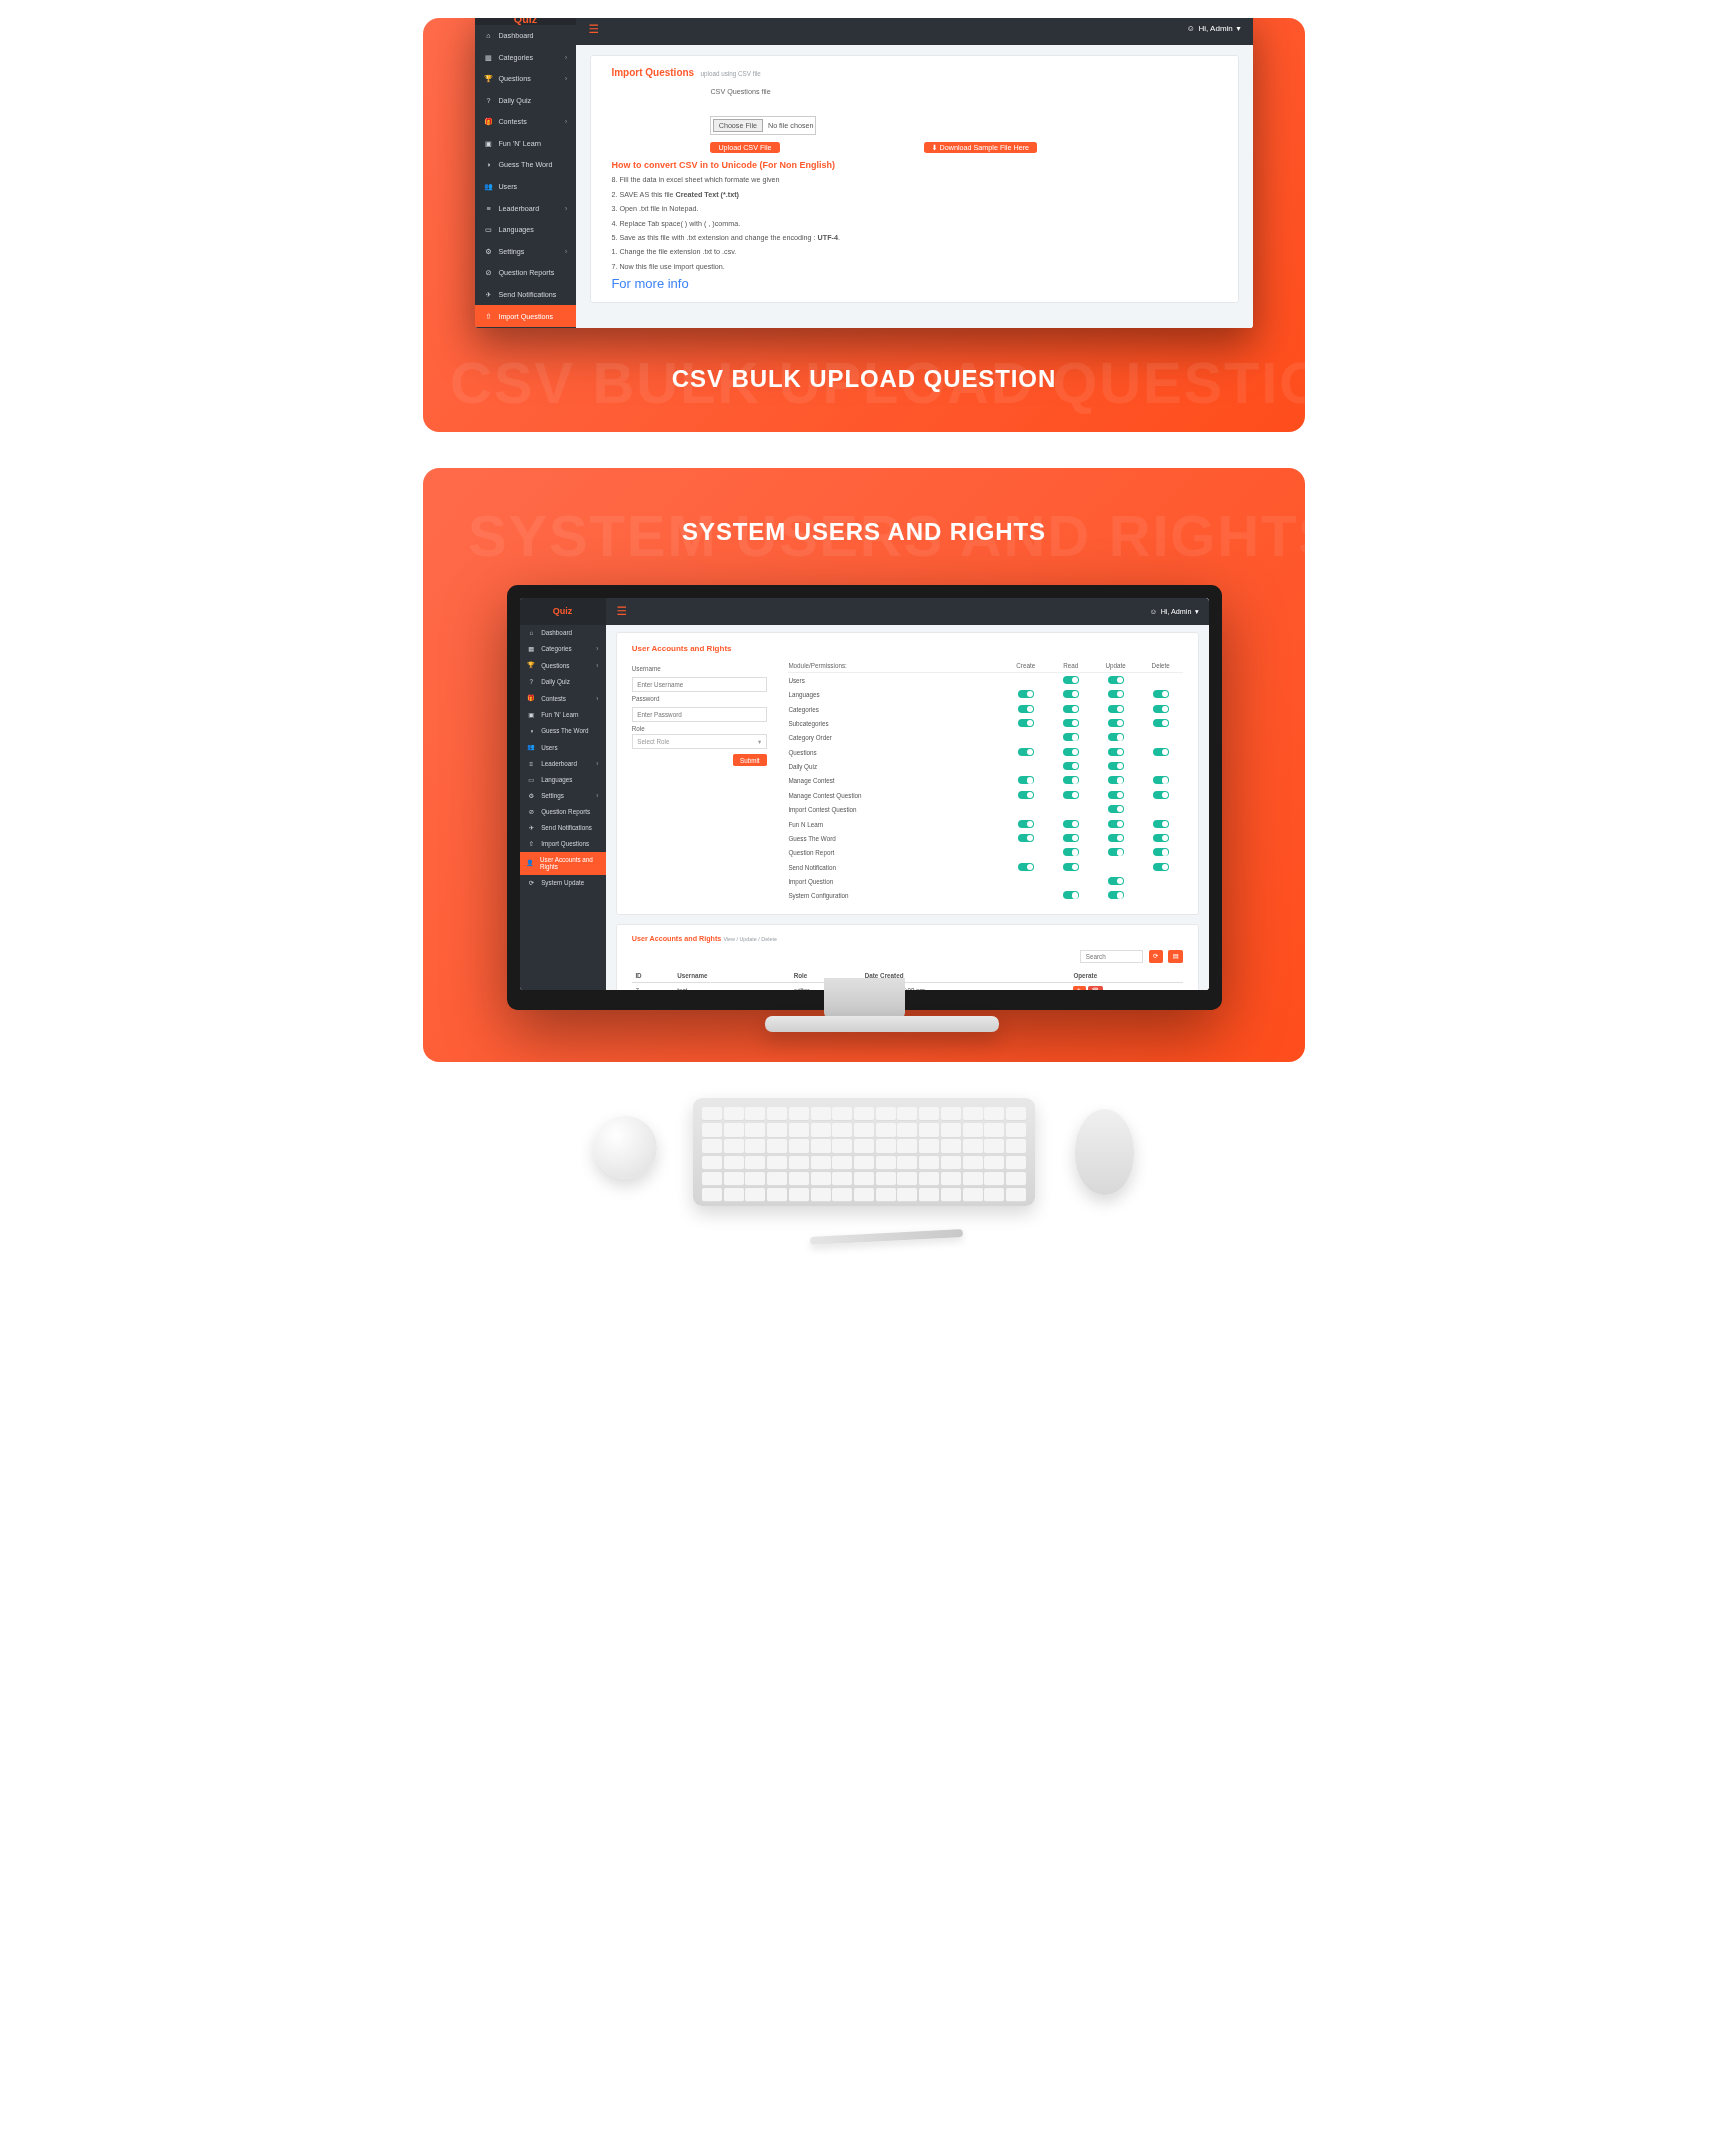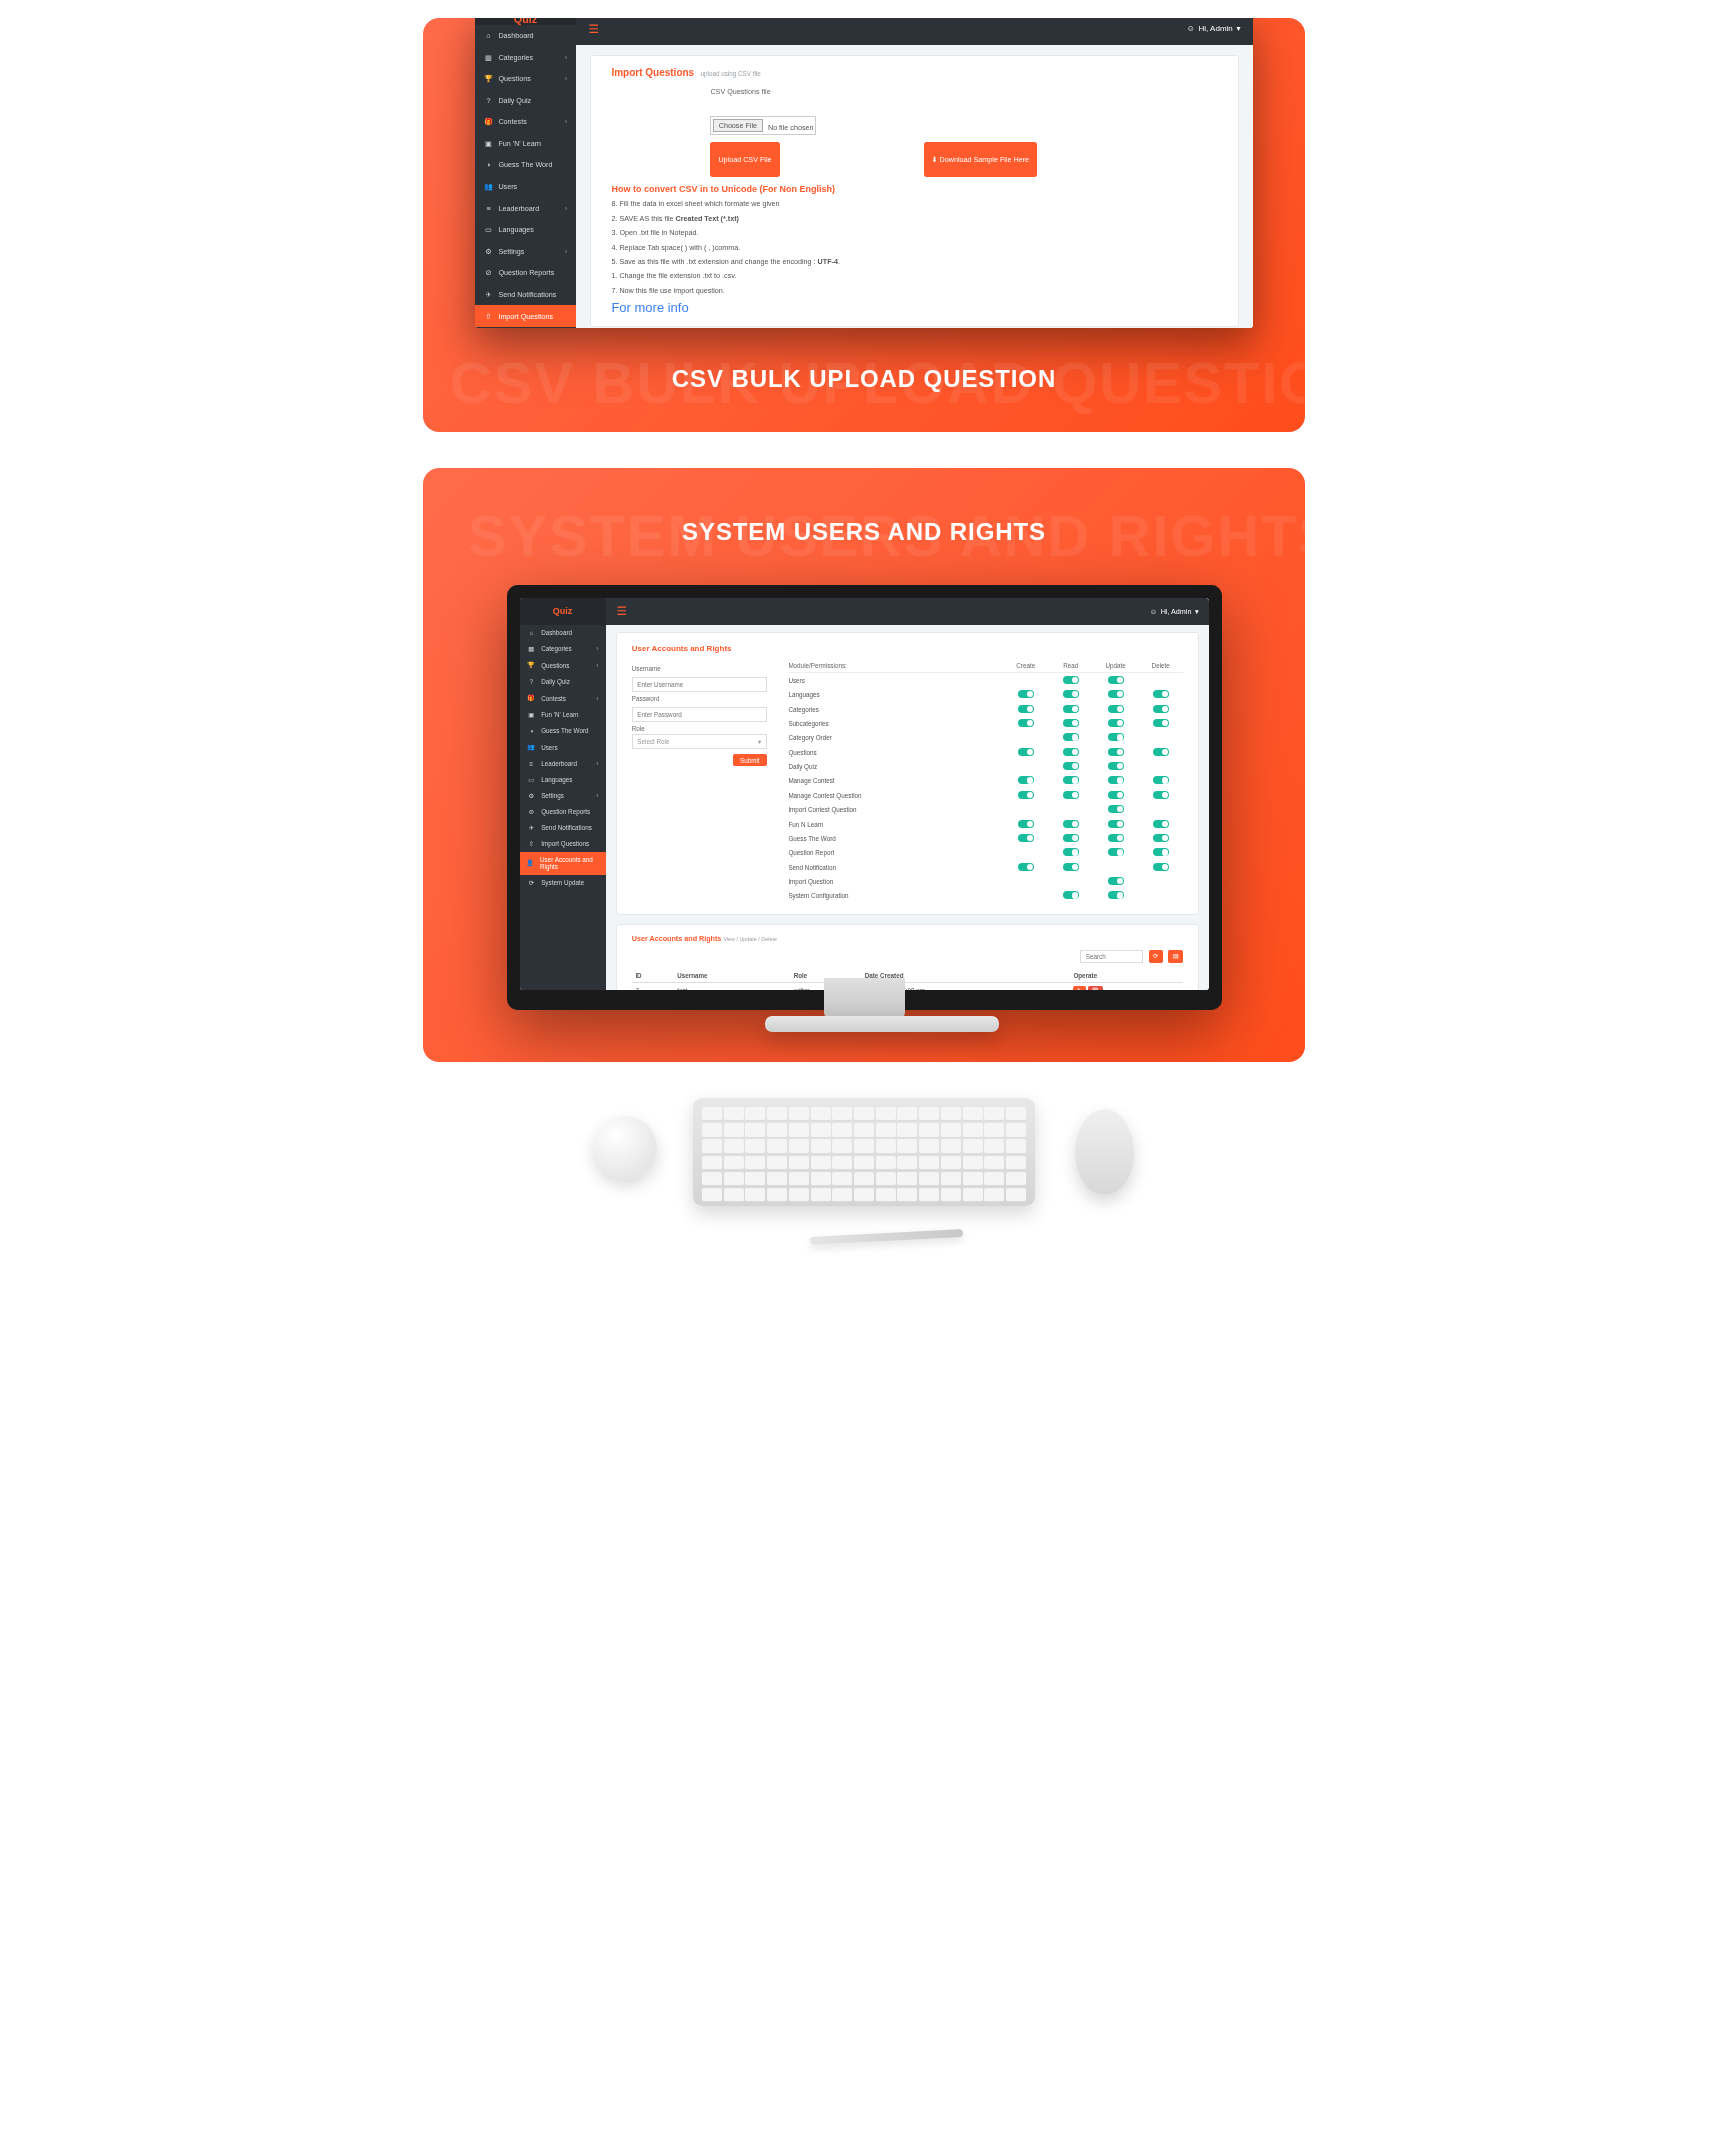--- a/index.html
+++ b/index.html
@@ -27,23 +27,23 @@
 .main{flex:1;background:#f1f5f8;display:flex;flex-direction:column}
 .topbar{height:32px;background:#2d3238;display:flex;align-items:center;padding:0 12.6px;color:#fff;font-size:8px}
 .ham{color:#ff5a2c;font-size:11.7px;margin-right:auto}
 .user{display:flex;align-items:center;gap:3.6px}
 .content{padding:10.8px 14.4px;flex:1;overflow:hidden}
 .card{background:#fff;border:0.9px solid #e5e7eb;border-radius:2.7px;padding:10.8px 20px;font-size:8px;color:#555}
 .card h2{color:#ff5a2c;font-size:10px;font-weight:600;margin-bottom:9px}
 .card h2 small{color:#9aa0a6;font-size:6.3px;font-weight:400;margin-left:3.6px}
 .fg{margin-left:99px}
 .lbl{font-size:7.2px;color:#666;margin-bottom:20px}
-.filebox{border:0.9px solid #ccc;padding:1.8px;font-size:7.2px;display:inline-flex;align-items:flex-end;gap:5.4px;margin-bottom:5.4px}
+.filebox{border:0.9px solid #ccc;padding:1.8px;font-size:7.2px;display:inline-flex;align-items:center;gap:5.4px;margin-bottom:5.4px}
 .choose{border:0.9px solid #aaa;background:#eee;padding:0.9px 4.5px}
-.btn{display:inline-block;padding:13px 8px;border-radius:2.7px;font-size:7.2px;color:#fff;cursor:pointer}
+.btn{display:inline-block;padding:1px 8px;border-radius:2.7px;font-size:7.2px;color:#fff;cursor:pointer}
 .btn-orange{background:#ff5a2c}
 .btn-green{background:#ff5a2c}
 .row-btns{display:flex;gap:144px;align-items:center;margin-top:1.8px}
 .steps{margin-top:5.4px}
 .steps h3{color:#ff5a2c;font-size:9px;margin:7.2px 0 5.4px}
 .steps p{font-size:7.2px;color:#555;margin:5.4px 0}
 .steps a{color:#3b82f6;font-size:13px;text-decoration:none}
 .footer{font-size:7.2px;color:#888;padding:9px 20px}
 .footer a{color:#ff5a2c;text-decoration:none}
 

